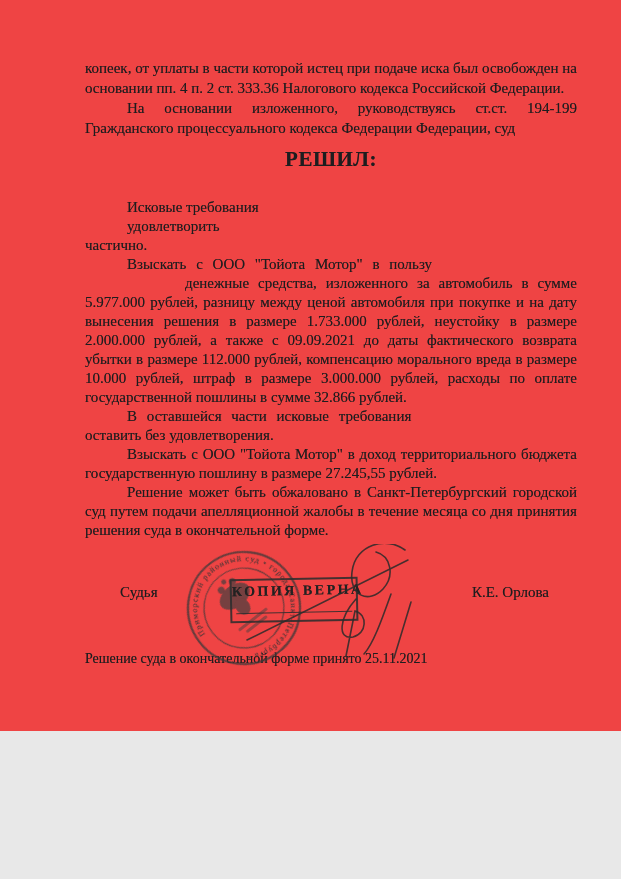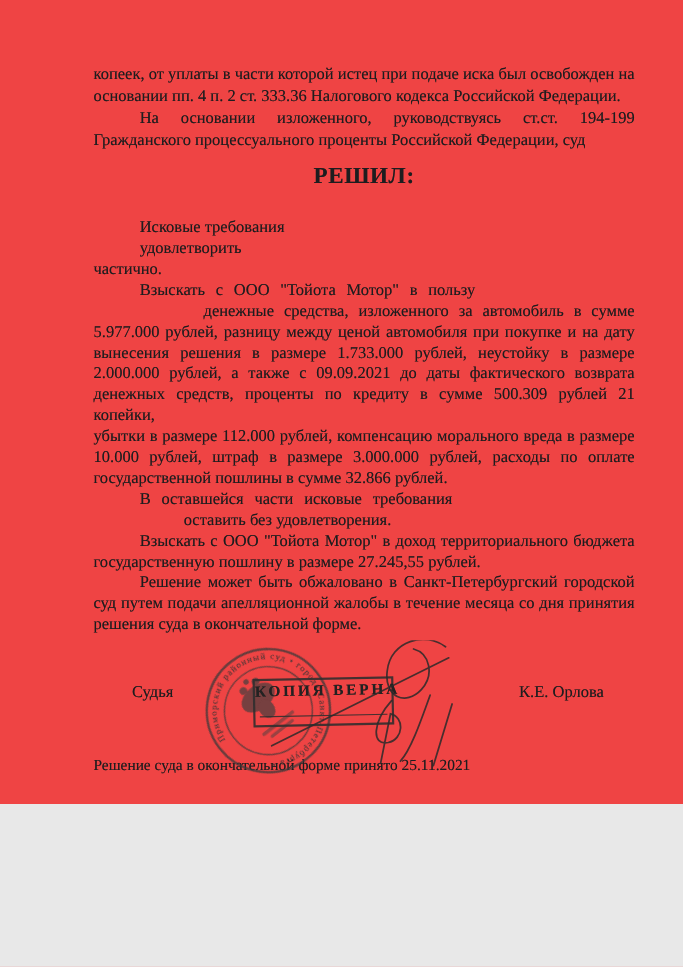--- a/index.html
+++ b/index.html
@@ -18,21 +18,21 @@
     left:85px; top:58px;
     width:492px;
     font-size:15px;
   }
   .line { line-height:20px; text-align:left; white-space:normal; }
   .op .line { line-height:19px; }
   .jline { text-align:justify; text-align-last:justify; }
   .ind { text-indent:42px; }
   .ind-body { text-indent:100px; }
   .ws { word-spacing:6px; }
-  .rem2 { margin-left:82px; }
+  .rem2 { }
   .heading {
     text-align:center;
     font-weight:bold;
     font-size:21px;
     letter-spacing:0.5px;
     line-height:22px;
     margin:10px 0 28px 0;
   }
   .spread { display:flex; justify-content:space-between; padding-left:42px;flex-direction:column; }
   .sig-block { position:relative; height:92px; margin-top:10px; }
@@ -59,37 +59,36 @@
 </style>
 </head>
 <body>
 
 <div class="page">
   <div class="content">
 
     <div class="line jline">копеек, от уплаты в части которой истец при подаче иска был освобожден на</div>
     <div class="line">основании пп. 4 п. 2 ст. 333.36 Налогового кодекса Российской Федерации.</div>
     <div class="line jline ind">На основании изложенного, руководствуясь ст.ст. 194-199</div>
-    <div class="line">Гражданского процессуального проценты Российской Федерации, суд</div>
+    <div class="line">Гражданского процессуального кодекса Федерации Федерации, суд</div>
 
     <div class="heading">РЕШИЛ:</div>
 
     <div class="op">
       <div class="line spread">
         <span>Исковые требования</span>
         <span>удовлетворить</span>
       </div>
       <div class="line">частично.</div>
 
       <div class="line ind ws">Взыскать с ООО "Тойота Мотор" в пользу</div>
       <div class="line jline ind-body">денежные средства, изложенного за автомобиль в сумме</div>
       <div class="line jline">5.977.000 рублей, разницу между ценой автомобиля при покупке и на дату</div>
       <div class="line jline">вынесения решения в размере 1.733.000 рублей, неустойку в размере</div>
       <div class="line jline">2.000.000 рублей, а также с 09.09.2021 до даты фактического возврата</div>
-      <div class="line jline">денежных средств, проценты по кредиту в сумме 500.309 рублей 21 копейки,</div>
       <div class="line jline">убытки в размере 112.000 рублей, компенсацию морального вреда в размере</div>
       <div class="line jline">10.000 рублей, штраф в размере 3.000.000 рублей, расходы по оплате</div>
       <div class="line">государственной пошлины в сумме 32.866 рублей.</div>
 
       <div class="line ind ws">В оставшейся части исковые требования</div>
       <div class="line rem2">оставить без удовлетворения.</div>
 
       <div class="line jline ind">Взыскать с  ООО "Тойота Мотор" в доход территориального бюджета</div>
       <div class="line">государственную пошлину в размере 27.245,55 рублей.</div>
 

